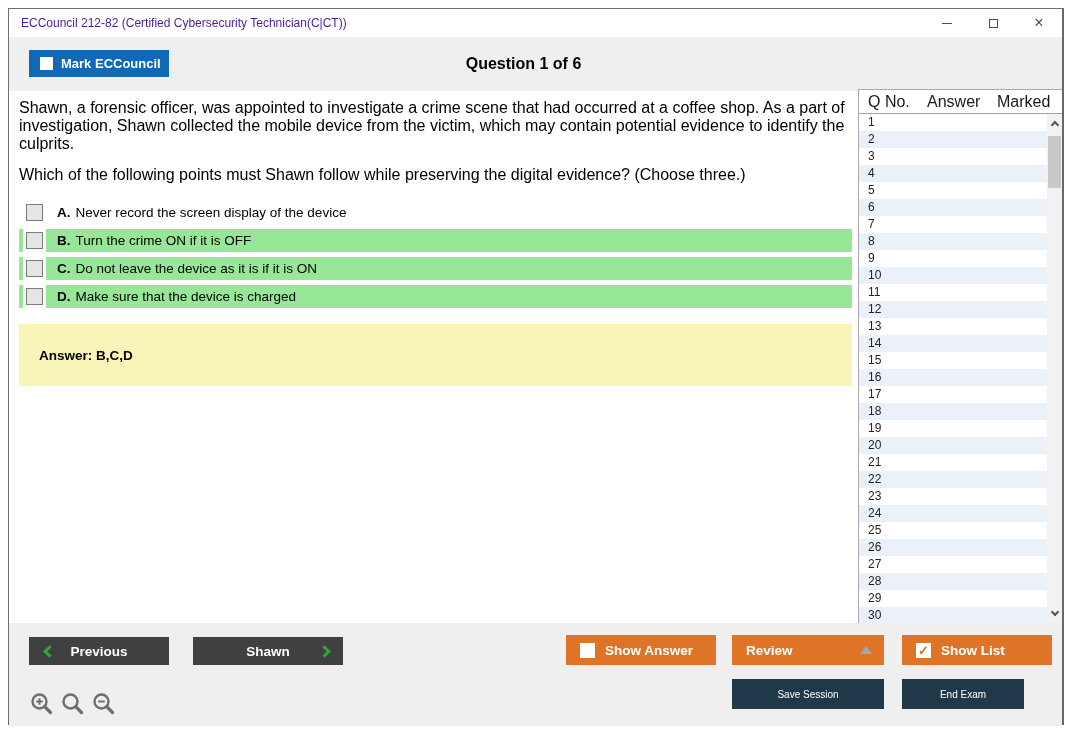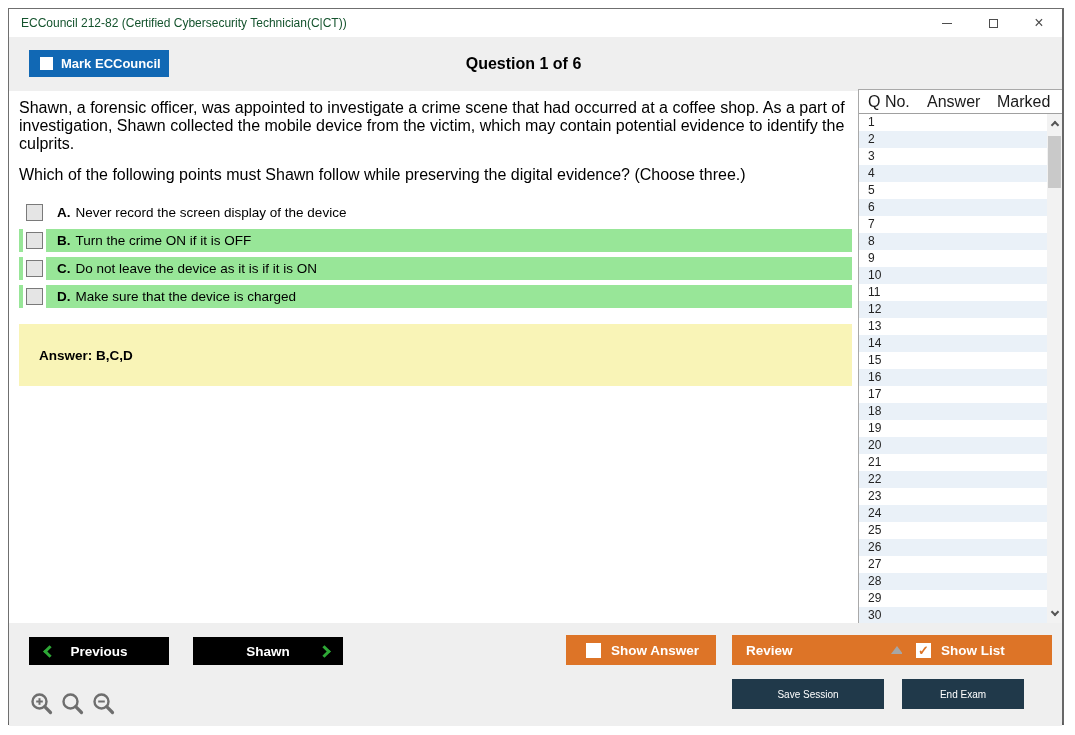--- a/index.html
+++ b/index.html
@@ -6,21 +6,21 @@
   html,body { width:1075px; height:735px; background:#ffffff;
     font-family:"Liberation Sans", sans-serif; overflow:hidden; }
 
   .window { position:absolute; left:8px; top:8px; width:1056px; height:717px;
     background:#ffffff; border:1px solid #6f6f6f; border-right:2px solid #686868;
     border-bottom:4px solid #5c5c5c; }
 
   
   .titlebar { position:absolute; left:0; top:0; width:100%; height:28px; background:#ffffff; }
   .titlebar .title { position:absolute; left:12px; top:0; line-height:28px;
-    font-size:12px; color:#14532d; white-space:nowrap; }
+    font-size:12px; color:#4c1d95; white-space:nowrap; }
   .win-controls { position:absolute; right:0; top:0; height:28px; display:flex; }
   .win-btn { width:46px; height:28px; display:flex; align-items:center;
     justify-content:center; color:#4d4d4d; cursor:default; }
   .min-glyph { width:10px; height:1px; background:#4d4d4d; }
   .max-glyph { width:9px; height:9px; border:1px solid #4d4d4d; }
   .close-glyph { font-size:16px; line-height:16px; color:#4d4d4d; }
 
   
   .topbar { position:absolute; left:0; top:28px; width:100%; height:54px; background:#efefef; }
   .mark-btn { position:absolute; left:20px; top:13px; width:140px; height:27px;
@@ -71,31 +71,31 @@
   .sb-chev { width:6px; height:6px; border-left:2px solid #555; border-bottom:2px solid #555; }
   .sb-up .sb-chev { transform:rotate(135deg); margin-top:3px; }
   .sb-down .sb-chev { transform:rotate(-45deg); margin-bottom:3px; }
   .sb-thumb { position:absolute; left:1px; top:22px; width:13px; height:52px;
     background:#c9c9c9; cursor:pointer; }
 
   
   .footer { position:absolute; left:0; top:614px; width:100%; height:103px; background:#efefef; }
   .btn { position:absolute; display:flex; align-items:center; justify-content:center;
     color:#ffffff; cursor:pointer; font-size:13.5px; }
-  .btn-blue { background:#000000; font-weight:bold; height:28px; top:14px; }
+  .btn-blue { background:#404040; font-weight:bold; height:28px; top:14px; }
   .btn-prev { left:20px; width:140px; }
   .btn-next { left:184px; width:150px; }
   .chev { width:9px; height:9px; border-left:3px solid #2ea836; border-bottom:3px solid #2ea836; }
   .chev-left  { position:absolute; left:16px; transform:rotate(45deg); }
   .chev-right { position:absolute; right:14px; transform:rotate(-135deg); }
 
   .btn-orange { background:#dd7427; font-weight:bold; height:30px; top:12px; }
-  .btn-show-answer { left:557px; width:150px; justify-content:flex-start; padding-left:20px; }
+  .btn-show-answer { left:557px; width:150px; justify-content:flex-start; padding-left:14px; }
   .btn-show-answer .cbx { width:15px; height:15px; margin-right:10px; }
-  .btn-review { left:723px; width:183px; justify-content:flex-start; padding-left:14px; }
+  .btn-review { left:723px; width:152px; justify-content:flex-start; padding-left:14px; }
   .tri-up { position:absolute; right:12px; width:0; height:0;
     border-left:6px solid transparent; border-right:6px solid transparent;
     border-bottom:8px solid #a6a6a6; }
   .btn-show-list { left:893px; width:150px; justify-content:flex-start; padding-left:14px; }
   .btn-show-list .cbx { width:15px; height:15px; margin-right:10px; }
   .check-glyph { color:#dd7427; font-size:13px; font-weight:bold; line-height:13px; }
 
   .btn-navy { background:#20394a; height:30px; top:56px; font-weight:normal; font-size:10px; }
   .btn-save { left:723px; width:152px; }
   .btn-end  { left:893px; width:122px; }

